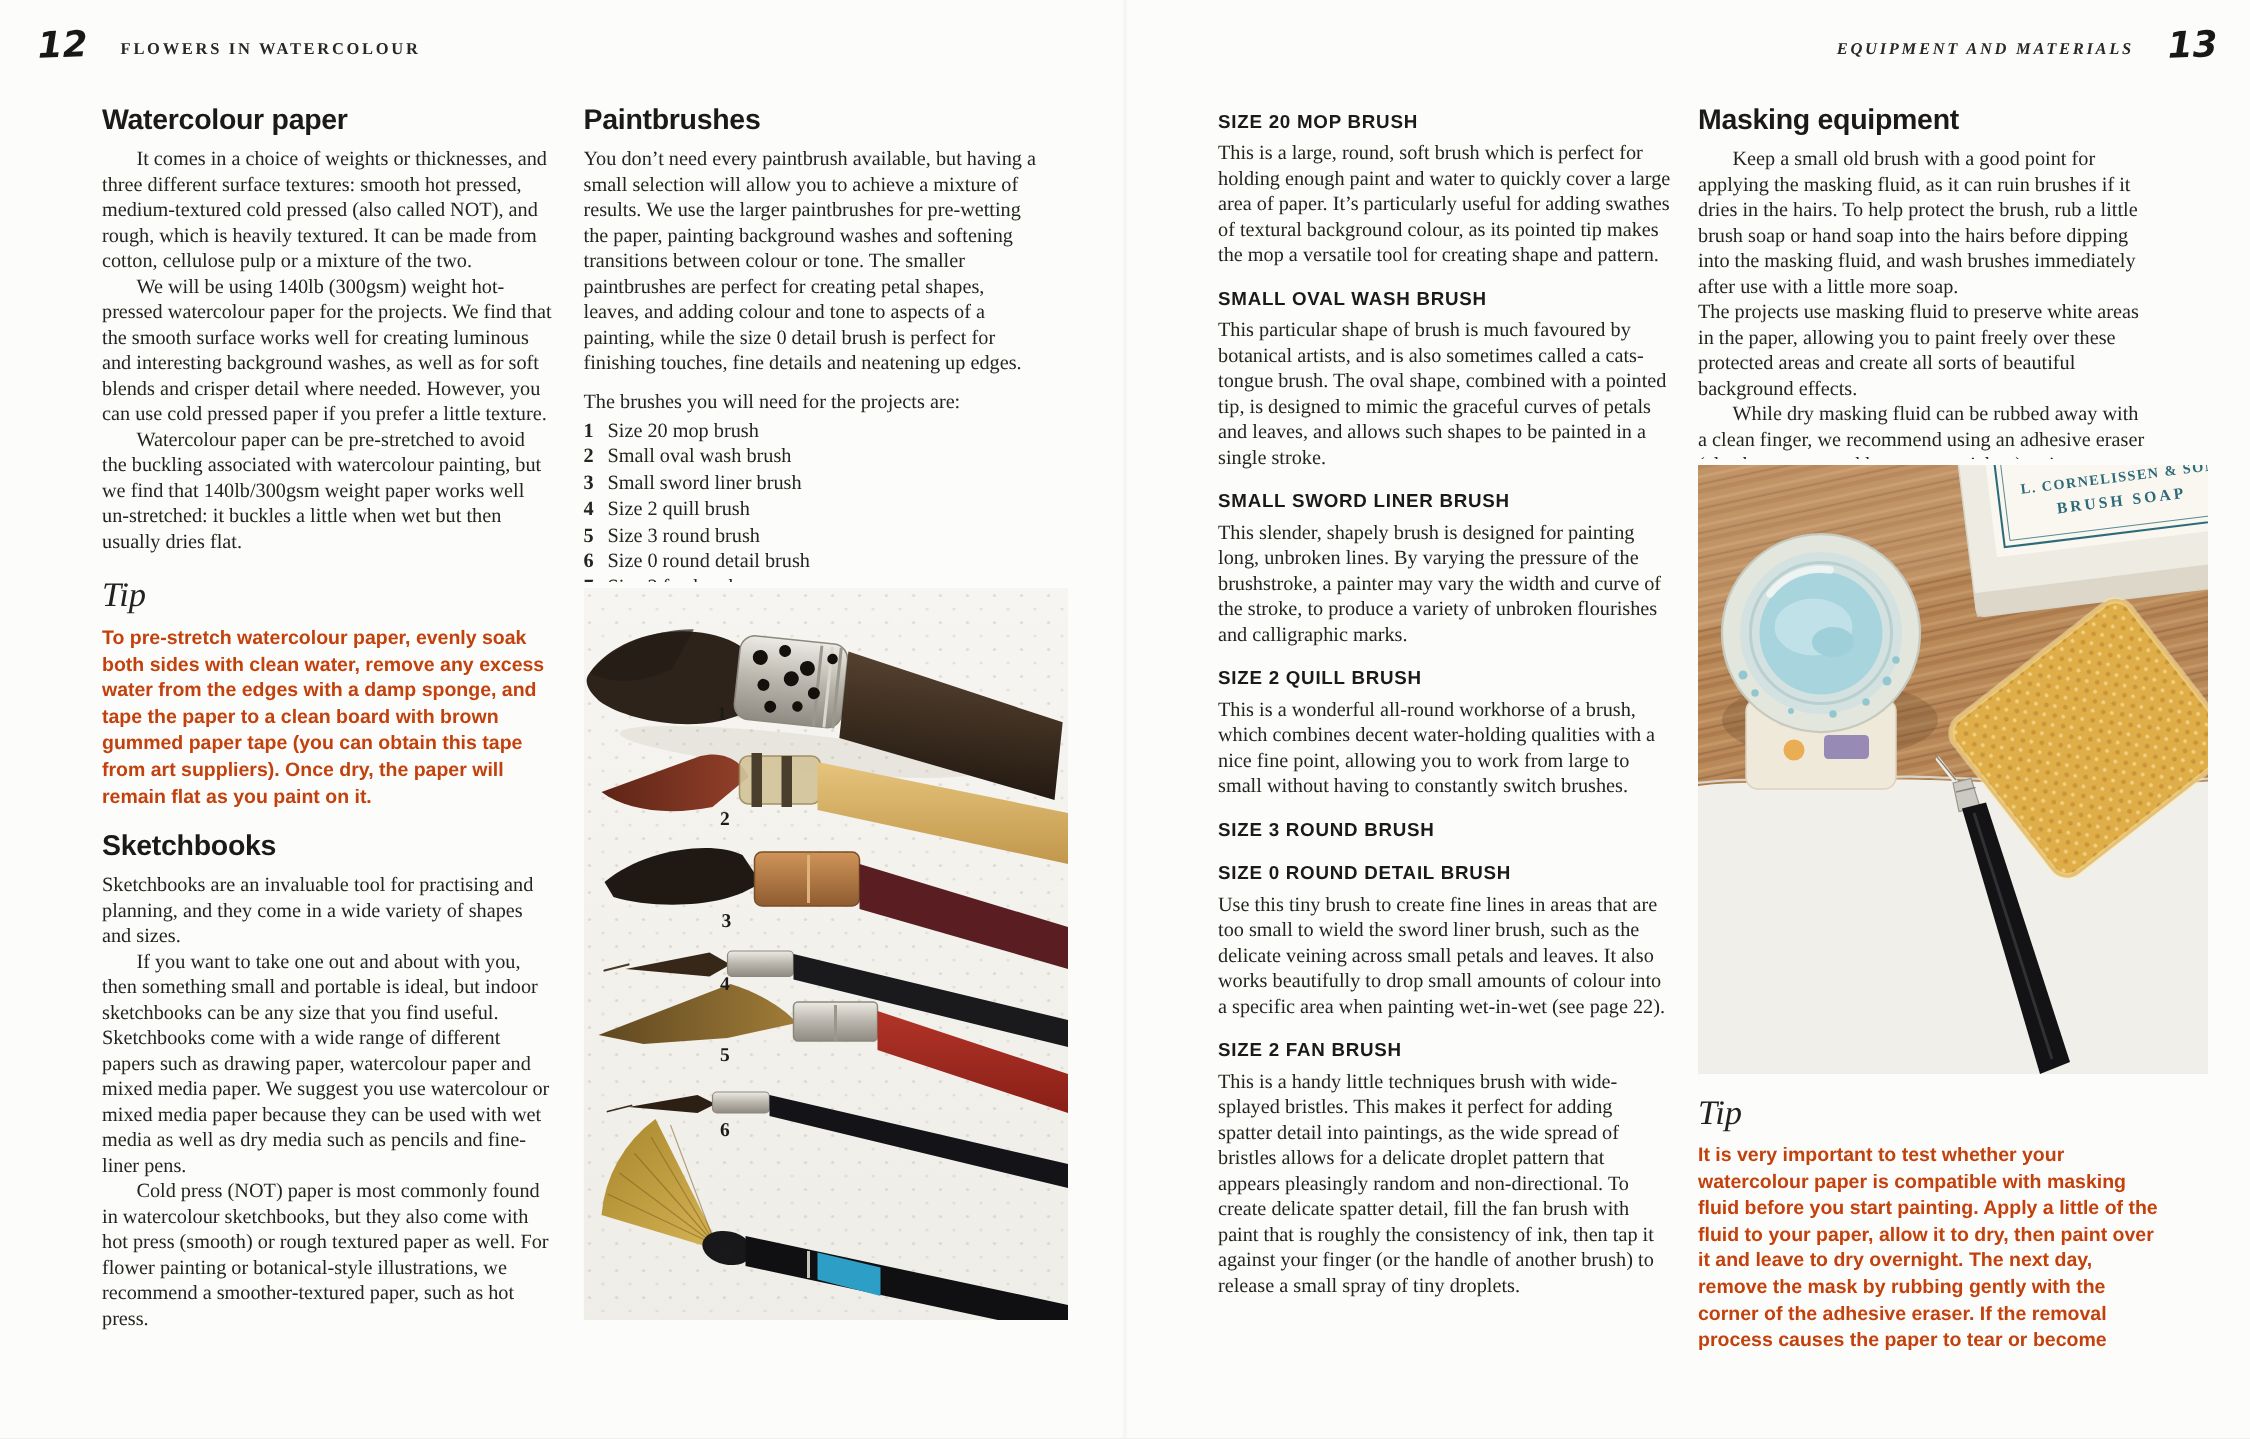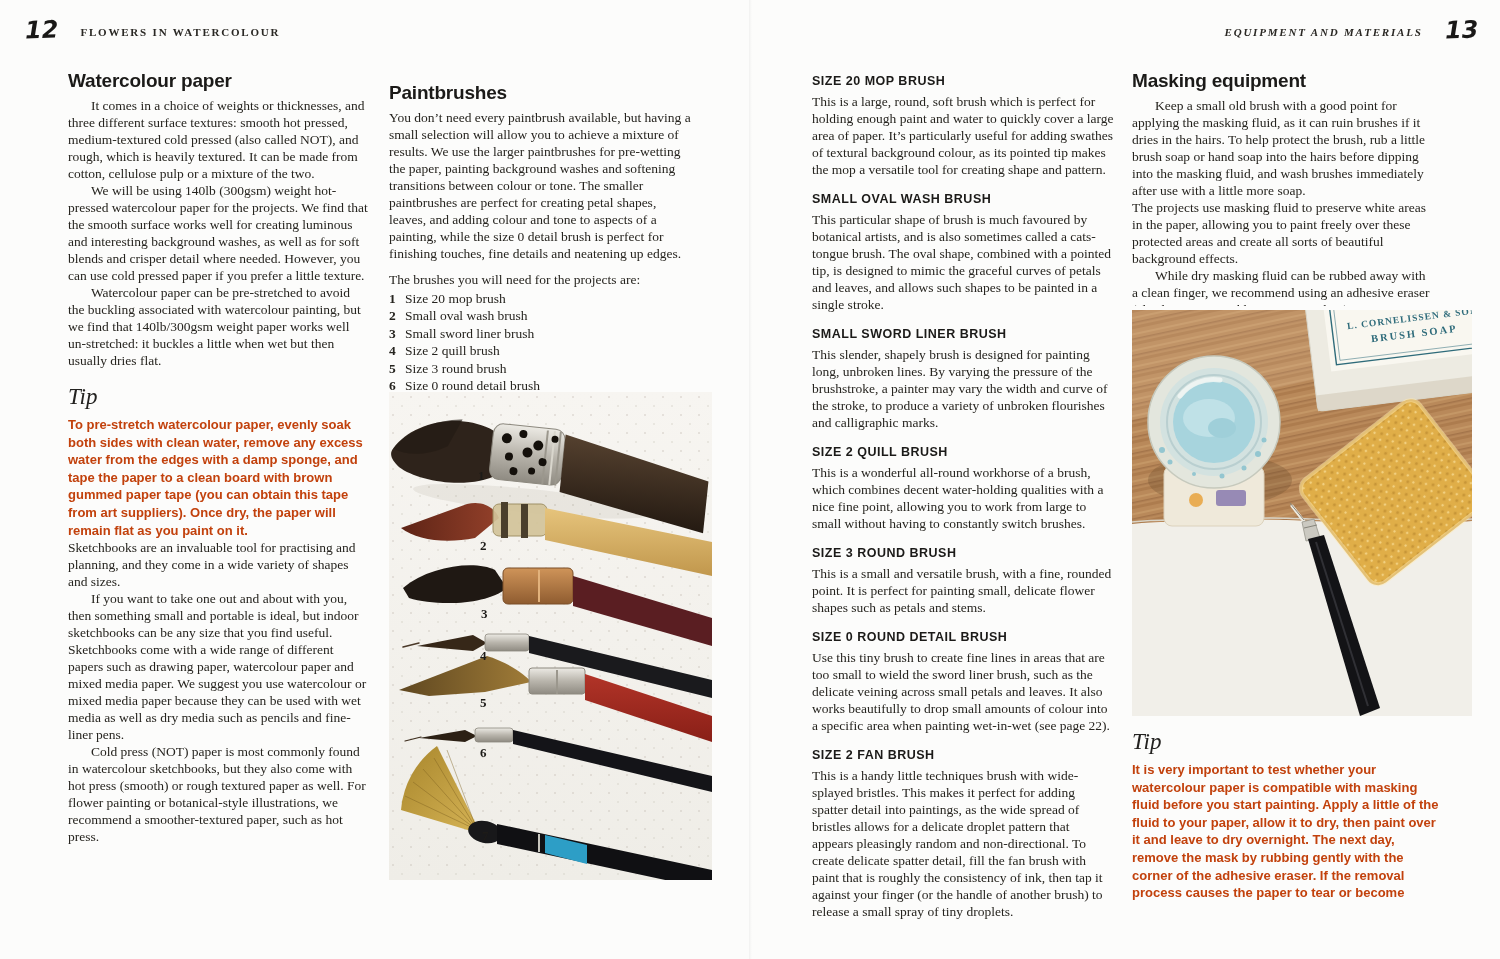--- a/index.html
+++ b/index.html
@@ -10,21 +10,21 @@
   
   .ph{position:absolute;top:16px;display:flex;align-items:baseline;gap:22px;}
   .ph-left{left:25px;}
   .ph-right{right:22px;flex-direction:row;}
   .pagenum{font:700 24px "DejaVu Sans",sans-serif;font-style:italic;color:#191817;transform:rotate(-2deg);display:inline-block;}
   .runhead{font:700 11px "Liberation Serif",serif;letter-spacing:1.8px;color:#2a2824;position:relative;top:-2px;}
   .runhead.it{font-style:italic;font-weight:600;}
   
   .col{position:absolute;overflow:hidden;}
   .col1{left:68px;top:70px;width:301px;height:882px;}
-  .col2{left:389px;top:70px;width:303px;height:318px;margin-top:12px;}
+  .col2{left:389px;top:70px;width:303px;height:318px;}
   .col3{left:812px;top:74px;width:302px;height:878px;}
   .col4top{left:1132px;top:70px;width:302px;height:236px;}
   .col4tip{left:1132px;top:729px;width:308px;height:175px;}
   h2{font:700 19px/22px "Liberation Sans",sans-serif;letter-spacing:-.2px;color:#1b1a18;margin:0 0 5px;}
   h2.mt{margin-top:15px;}
   h4{font:700 12.5px/15px "Liberation Sans",sans-serif;letter-spacing:.5px;color:#1b1a18;margin:14px 0 4px;}
   .col3 h4:first-child{margin-top:0;}
   .serif{font:13.5px/17px "Liberation Serif",serif;margin:0;}
   .ind{text-indent:1.7em;}
   .listintro{margin-top:9px;}
@@ -56,20 +56,21 @@
     <span class="pagenum">13</span>
   </header>
 
   <section class="col col1">
     <h2>Watercolour paper</h2>
     <p class="serif ind">It comes in a choice of weights or thicknesses, and three different surface textures: smooth hot pressed, medium-textured cold pressed (also called NOT), and rough, which is heavily textured. It can be made from cotton, cellulose pulp or a mixture of the two.</p>
     <p class="serif ind">We will be using 140lb (300gsm) weight hot-pressed watercolour paper for the projects. We find that the smooth surface works well for creating luminous and interesting background washes, as well as for soft blends and crisper detail where needed. However, you can use cold pressed paper if you prefer a little texture.</p>
     <p class="serif ind">Watercolour paper can be pre-stretched to avoid the buckling associated with watercolour painting, but we find that 140lb/300gsm weight paper works well un-stretched: it buckles a little when wet but then usually dries flat.</p>
     <h3 class="tiphead">Tip</h3>
     <p class="tipbody">To pre-stretch watercolour paper, evenly soak both sides with clean water, remove any excess water from the edges with a damp sponge, and tape the paper to a clean board with brown gummed paper tape (you can obtain this tape from art suppliers). Once dry, the paper will remain flat as you paint on it.</p>
+    <h2 class="mt">Sketchbooks</h2>
     <p class="serif">Sketchbooks are an invaluable tool for practising and planning, and they come in a wide variety of shapes and sizes.</p>
     <p class="serif ind">If you want to take one out and about with you, then something small and portable is ideal, but indoor sketchbooks can be any size that you find useful. Sketchbooks come with a wide range of different papers such as drawing paper, watercolour paper and mixed media paper. We suggest you use watercolour or mixed media paper because they can be used with wet media as well as dry media such as pencils and fine-liner pens.</p>
     <p class="serif ind">Cold press (NOT) paper is most commonly found in watercolour sketchbooks, but they also come with hot press (smooth) or rough textured paper as well. For flower painting or botanical-style illustrations, we recommend a smoother-textured paper, such as hot press.</p>
   </section>
 
   <section class="col col2">
     <h2>Paintbrushes</h2>
     <p class="serif">You don’t need every paintbrush available, but having a small selection will allow you to achieve a mixture of results. We use the larger paintbrushes for pre-wetting the paper, painting background washes and softening transitions between colour or tone. The smaller paintbrushes are perfect for creating petal shapes, leaves, and adding colour and tone to aspects of a painting, while the size 0 detail brush is perfect for finishing touches, fine details and neatening up edges.</p>
     <p class="serif listintro">The brushes you will need for the projects are:</p>
     <ol class="brushlist">
@@ -237,21 +238,20 @@
   <section class="col col3">
     <h4>SIZE 20 MOP BRUSH</h4>
     <p class="serif">This is a large, round, soft brush which is perfect for holding enough paint and water to quickly cover a large area of paper. It’s particularly useful for adding swathes of textural background colour, as its pointed tip makes the mop a versatile tool for creating shape and pattern.</p>
     <h4>SMALL OVAL WASH BRUSH</h4>
     <p class="serif">This particular shape of brush is much favoured by botanical artists, and is also sometimes called a cats-tongue brush. The oval shape, combined with a pointed tip, is designed to mimic the graceful curves of petals and leaves, and allows such shapes to be painted in a single stroke.</p>
     <h4>SMALL SWORD LINER BRUSH</h4>
     <p class="serif">This slender, shapely brush is designed for painting long, unbroken lines. By varying the pressure of the brushstroke, a painter may vary the width and curve of the stroke, to produce a variety of unbroken flourishes and calligraphic marks.</p>
     <h4>SIZE 2 QUILL BRUSH</h4>
     <p class="serif">This is a wonderful all-round workhorse of a brush, which combines decent water-holding qualities with a nice fine point, allowing you to work from large to small without having to constantly switch brushes.</p>
     <h4>SIZE 3 ROUND BRUSH</h4>
-    <p class="serif">This is a small and versatile brush, with a fine, rounded point. It is perfect for painting small, delicate flower shapes such as petals and stems.</p>
     <h4>SIZE 0 ROUND DETAIL BRUSH</h4>
     <p class="serif">Use this tiny brush to create fine lines in areas that are too small to wield the sword liner brush, such as the delicate veining across small petals and leaves. It also works beautifully to drop small amounts of colour into a specific area when painting wet-in-wet (see page 22).</p>
     <h4>SIZE 2 FAN BRUSH</h4>
     <p class="serif">This is a handy little techniques brush with wide-splayed bristles. This makes it perfect for adding spatter detail into paintings, as the wide spread of bristles allows for a delicate droplet pattern that appears pleasingly random and non-directional. To create delicate spatter detail, fill the fan brush with paint that is roughly the consistency of ink, then tap it against your finger (or the handle of another brush) to release a small spray of tiny droplets.</p>
   </section>
 
   <section class="col col4top">
     <h2>Masking equipment</h2>
     <p class="serif ind">Keep a small old brush with a good point for applying the masking fluid, as it can ruin brushes if it dries in the hairs. To help protect the brush, rub a little brush soap or hand soap into the hairs before dipping into the masking fluid, and wash brushes immediately after use with a little more soap.</p>
     <p class="serif">The projects use masking fluid to preserve white areas in the paper, allowing you to paint freely over these protected areas and create all sorts of beautiful background effects.</p>

